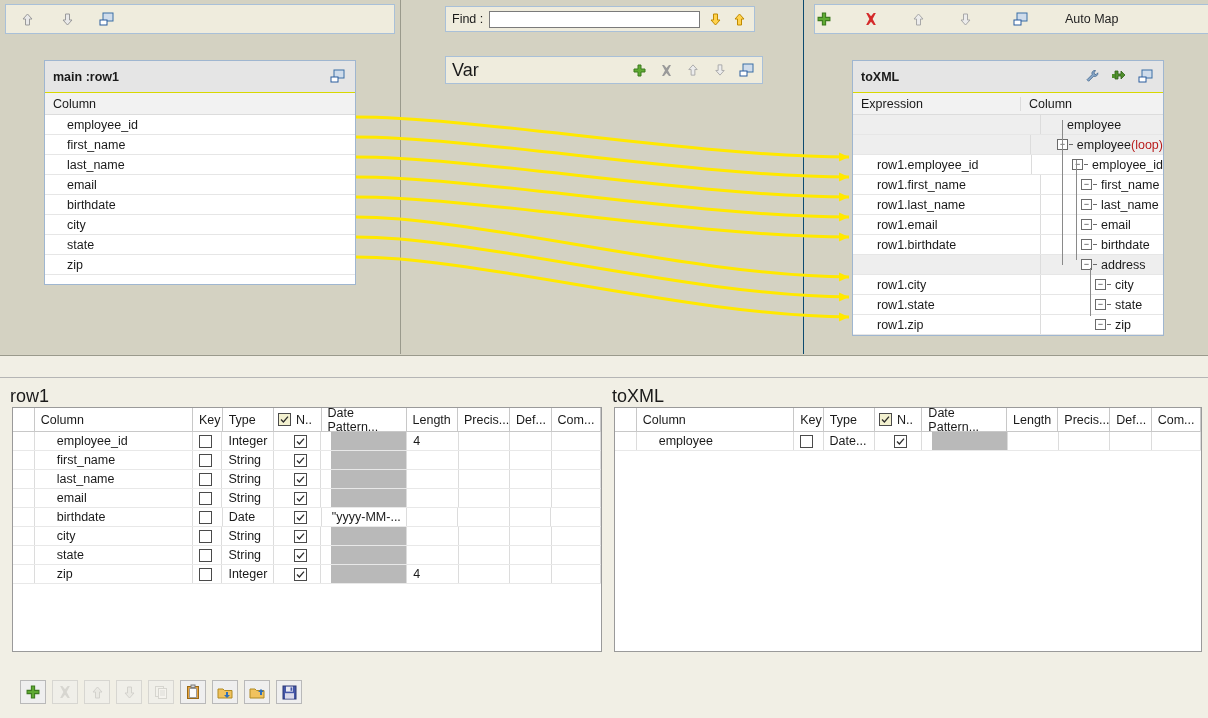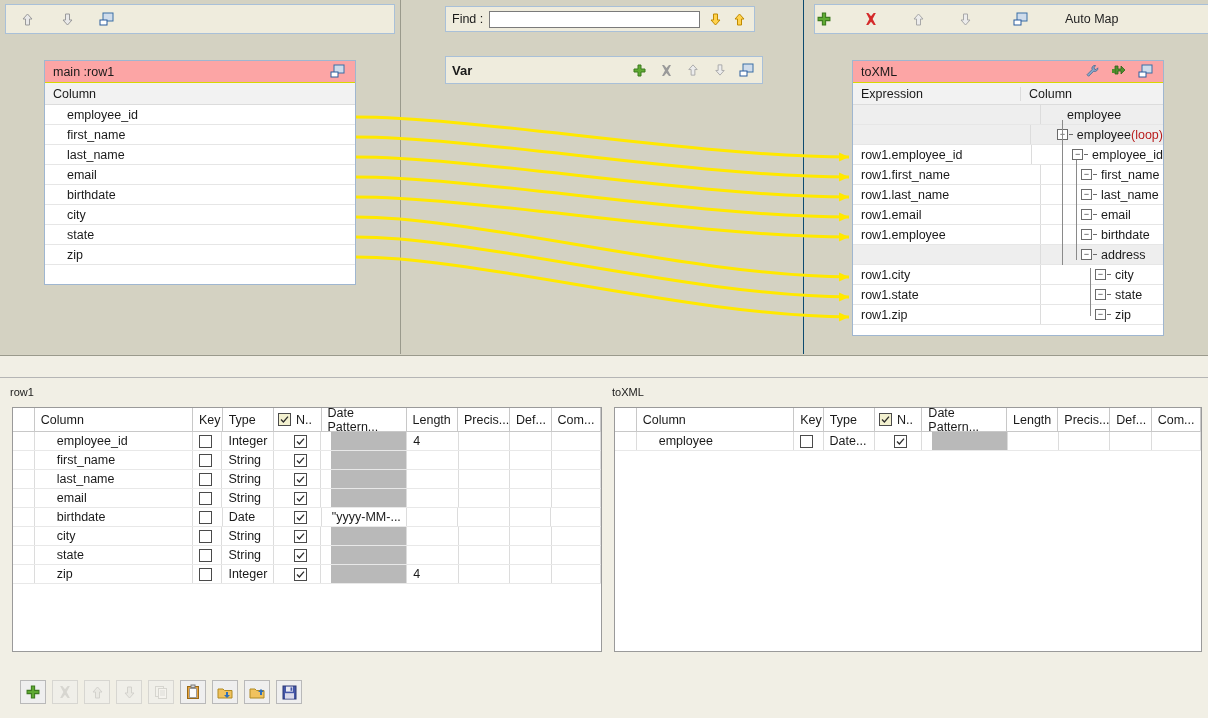--- a/index.html
+++ b/index.html
@@ -42,31 +42,31 @@
     flex:1;height:17px;border:1px solid #7a7a7a;background:#fff;
     font-family:"Liberation Sans",sans-serif;font-size:12px;padding:0 3px;
     box-sizing:border-box;outline:none;
   }
   
   #var-bar{
     position:absolute;left:44px;top:56px;width:318px;height:28px;
     background:#efecdd;border:1px solid #a9c0d8;box-sizing:border-box;
     display:flex;align-items:center;padding:0 6px;
   }
-  #var-title{font-weight:bold;font-size:13px;flex:1;}
+  #var-title{font-weight:normal;font-size:18px;flex:1;}
   .var-icons{display:flex;gap:9px;align-items:center;}
 
   
   .tbl{
     position:absolute;background:#fff;border:1px solid #9fb6d0;
     box-sizing:border-box;
   }
   .tbl-head{
-    background:#fca5a5;height:22px;display:flex;align-items:center;
-    padding:0 8px;font-weight:normal;font-size:12.5px;box-sizing:border-box;
+    background:#e5e5e5;height:32px;display:flex;align-items:center;
+    padding:0 8px;font-weight:bold;font-size:12.5px;box-sizing:border-box;
     border-bottom:1px solid #d8d800;
   }
   .tbl-head .spacer{flex:1;}
   .tbl-head .hicons{display:flex;gap:9px;align-items:center;}
   .col-head{
     height:22px;background:#f2f2f2;border-bottom:1px solid #dcdcdc;
     display:flex;align-items:center;font-size:12.5px;box-sizing:border-box;
   }
   .col-head > div{padding-left:8px;box-sizing:border-box;}
   .row{
@@ -76,21 +76,21 @@
   .row > div{box-sizing:border-box;height:100%;display:flex;align-items:center;}
 
   
   #src-table{left:44px;top:60px;width:312px;height:225px;}
   #src-table .row .cell{padding-left:22px;}
 
   
   #dst-table{left:48px;top:60px;width:312px;height:276px;}
   #dst-table .col-head .c-expr{width:168px;border-right:1px solid #dcdcdc;}
   #dst-table .col-head .c-col{flex:1;}
-  #dst-table .row .c-expr{width:188px;border-right:1px solid #dcdcdc;padding-left:8px;}
+  #dst-table .row .c-expr{width:188px;border-right:1px solid #dcdcdc;padding-left:24px;}
   #dst-table .row .c-col{flex:1;padding-left:4px;position:relative;}
   #dst-table .row.empty{background:#eeeeee;}
   #dst-table .row.empty .c-expr{background:#eeeeee;}
   .loop{color:#b91c1c;}
 
   
   .tnode{display:flex;align-items:center;height:100%;white-space:nowrap;}
   .tbox{
     width:9px;height:9px;border:1px solid #6b6b6b;background:#fff;
     display:inline-flex;align-items:center;justify-content:center;
@@ -113,21 +113,21 @@
     display:flex;align-items:center;box-sizing:border-box;
     border:1px solid #b5b5b5;border-bottom:none;
     background:#e4e2d8;border-radius:0 7px 0 0;margin-right:-1px;cursor:pointer;
   }
   .tab.active{background:#f6f5ef;border-bottom:1px solid #f6f5ef;}
   #tab-underline{position:absolute;left:0;right:0;top:21px;height:1px;background:#b5b5b5;}
 
   .sec{position:absolute;top:26px;bottom:0;}
   #sec-left{left:6px;width:596px;}
   #sec-right{left:608px;width:594px;}
-  .sec-title{font-size:11px;margin:4px 0 10px 4px;}
+  .sec-title{font-size:18px;margin:4px 0 10px 4px;}
   .grid{
     position:absolute;left:6px;right:0;top:25px;height:245px;
     background:#fff;border:1px solid #9a9a9a;box-sizing:border-box;overflow:hidden;
   }
   .grid-head{
     display:flex;height:24px;border-bottom:1px solid #c8c8c8;
     background:#fff;font-size:12.5px;box-sizing:border-box;
   }
   .grid-head > div{
     border-right:1px solid #c8c8c8;display:flex;align-items:center;
@@ -401,21 +401,21 @@
             <div class="c-expr">row1.email</div>
             <div class="c-col">
               <span class="tnode" style="padding-left: 36px;">
                 <span class="tbox">−</span>
                 <span class="tdash"></span>
                 <span>email</span>
               </span>
             </div>
           </div>
           <div class="row">
-            <div class="c-expr">row1.employee</div>
+            <div class="c-expr">row1.birthdate</div>
             <div class="c-col">
               <span class="tnode" style="padding-left: 36px;">
                 <span class="tbox">−</span>
                 <span class="tdash"></span>
                 <span>birthdate</span>
               </span>
             </div>
           </div>
           <div class="row empty">
             <div class="c-expr"></div>

